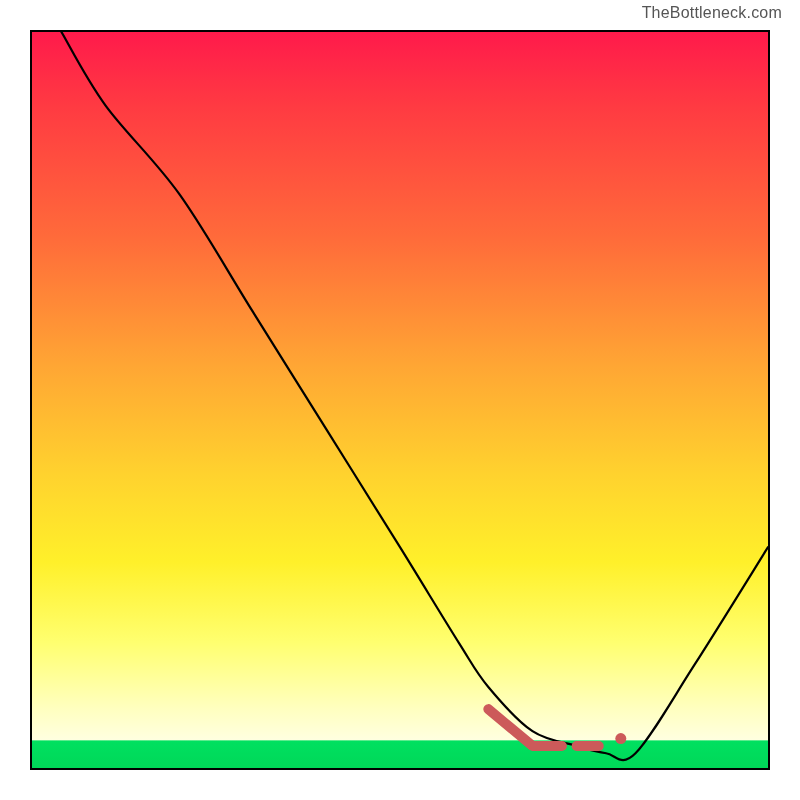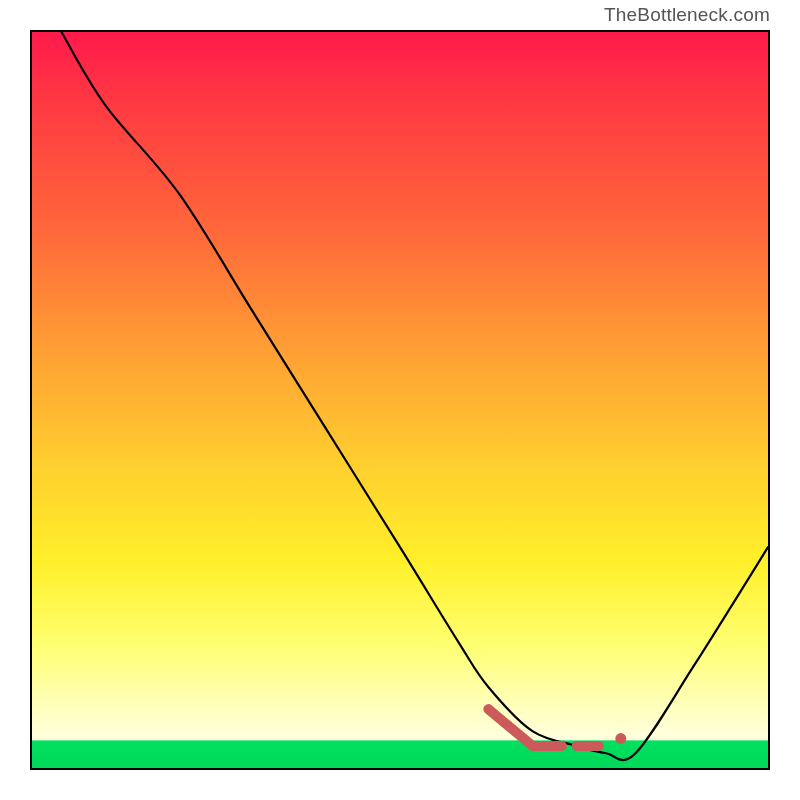--- a/index.html
+++ b/index.html
@@ -11,23 +11,23 @@
     font-family: Arial, Helvetica, sans-serif;
   }
   .frame {
     position: relative;
     width: 800px;
     height: 800px;
   }
   .watermark {
     position: absolute;
     top: 4px;
-    right: 30px;
+    right: 18px;
     color: #555;
-    font-size: 19px;
+    font-size: 16px;
     font-weight: 500;
     letter-spacing: 0.2px;
     user-select: none;
   }
   .plot {
     position: absolute;
     left: 30px;
     top: 30px;
     width: 740px;
     height: 740px;

